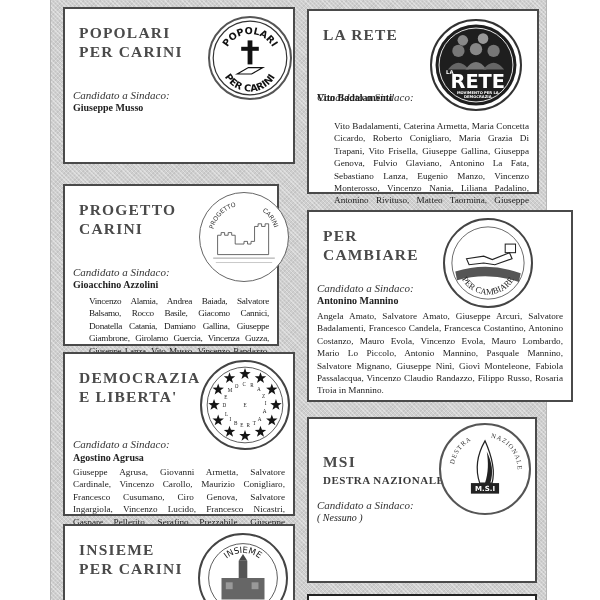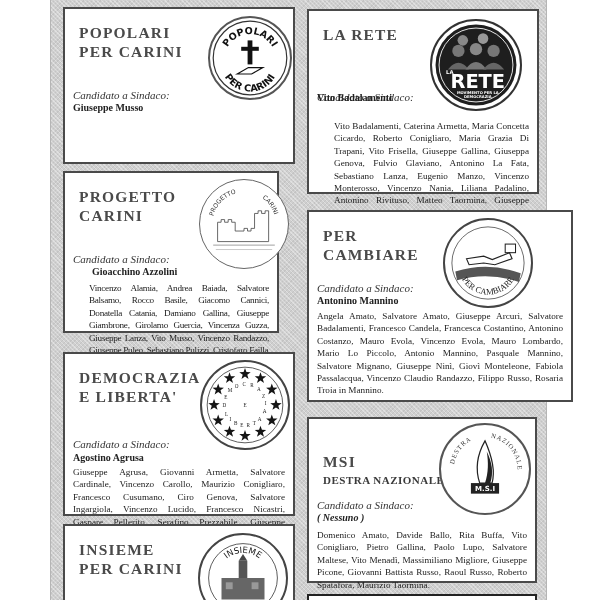--- a/index.html
+++ b/index.html
@@ -91,37 +91,37 @@
         <text x="52" y="76" font-size="22" font-weight="bold" fill="#fff" text-anchor="middle" font-family="DejaVu Sans, sans-serif">RETE</text>
         <text x="52" y="83" font-size="4.2" font-weight="bold" fill="#fff" text-anchor="middle" font-family="DejaVu Sans, sans-serif">MOVIMENTO PER LA</text>
         <text x="52" y="88" font-size="4.2" font-weight="bold" fill="#fff" text-anchor="middle" font-family="DejaVu Sans, sans-serif">DEMOCRAZIA</text>
       </svg>
     </div>
     <div class="cand-label" style="top:80px;">Candidato a Sindaco:</div>
     <div class="cand-name" style="top:81px;">Vito Badalamenti</div>
     <div class="members" style="top:109px;margin-left:17px;">Vito Badalamenti, Caterina Armetta, Maria Concetta Cicardo, Roberto Conigliaro, Maria Grazia Di Trapani, Vito Frisella, Giuseppe Gallina, Giuseppa Genova, Fulvio Glaviano, Antonino La Fata, Sebastiano Lanza, Eugenio Manzo, Vincenzo Monterosso, Vincenzo Nania, Liliana Padalino, Antonino Rivituso, Matteo Taormina, Giuseppe Zammito.</div>
   </div>
 
-  <div class="box" style="left:12px; top:171px; width:216px; height:162px;">
+  <div class="box" style="left:12px; top:184px; width:216px; height:162px;">
     <div class="title">PROGETTO
 CARINI</div>
     <div class="logo" style="left:134px; top:6px; width:90px; height:90px; border-color:#666; border-width:1.5px;">
       <svg viewBox="0 0 100 100">
         <defs>
             <path id="progArc" d="M14,50 A36,36 0 0,1 86,50"></path>
           </defs>
         <text font-size="7" fill="#333" font-family="DejaVu Sans, sans-serif"><textPath href="#progArc" startOffset="25%" text-anchor="middle">PROGETTO</textPath></text>
         <text font-size="7" fill="#333" font-family="DejaVu Sans, sans-serif"><textPath href="#progArc" startOffset="80%" text-anchor="middle">CARINI</textPath></text>
         <path d="M20,70 L20,48 L24,48 L24,45 L28,45 L28,48 L32,48 L32,45 L36,45 L36,48 L40,48 L40,58 L50,58 L50,55 L54,55 L54,58 L58,58 L58,55 L62,55 L62,38 L66,38 L66,35 L70,35 L70,38 L74,38 L74,35 L78,35 L78,70 Z" fill="none" stroke="#555" stroke-width="1"></path>
         <line x1="15" y1="74" x2="85" y2="74" stroke="#777" stroke-width="0.8"></line>
         <line x1="18" y1="79" x2="82" y2="79" stroke="#999" stroke-width="0.6"></line>
       </svg>
     </div>
     <div class="cand-label" style="top:80px;">Candidato a Sindaco:</div>
-    <div class="cand-name" style="top:93px;margin-left:19px;">Gioacchino Azzolini</div>
+    <div class="cand-name" style="top:93px;">Gioacchino Azzolini</div>
     <div class="members" style="top:109px; letter-spacing:-0.3px;margin-left:16px;">Vincenzo Alamia, Andrea Baiada, Salvatore Balsamo, Rocco Basile, Giacomo Cannici, Donatella Catania, Damiano Gallina, Giuseppe Giambrone, Girolamo Guercia, Vincenza Guzza, Giuseppe Lanza, Vito Musso, Vincenzo Randazzo, Giuseppe Puleo, Sebastiano Pulizzi, Cristofaro Failla</div>
   </div>
 
   <div class="box" style="left:256px; top:210px; width:266px; height:192px;">
     <div class="title">PER
 CAMBIARE</div>
     <div class="logo" style="left:134px; top:6px; width:90px; height:90px; border-color:#444;">
       <svg viewBox="0 0 100 100">
         <defs>
             <path id="cambArc" d="M16,60 A35,35 0 0,0 84,60"></path>
@@ -198,22 +198,21 @@
         </defs>
         <text font-size="7.5" fill="#333" letter-spacing="1"><textPath href="#msiL" startOffset="50%" text-anchor="middle">DESTRA</textPath></text>
         <text font-size="7.5" fill="#333" letter-spacing="1"><textPath href="#msiR" startOffset="50%" text-anchor="middle">NAZIONALE</textPath></text>
         <path d="M50,18 C42,32 38,48 44,66 L58,66 C62,52 58,36 50,18 Z" fill="none" stroke="#222" stroke-width="1.4"></path>
         <path d="M52,30 C58,42 60,54 56,66 L50,66 C54,54 54,42 52,30 Z" fill="#222"></path>
         <rect x="34" y="66" width="32" height="12" fill="#222"></rect>
         <text x="50" y="75.5" font-size="8" font-weight="bold" fill="#fff" text-anchor="middle" font-family="DejaVu Sans, sans-serif">M.S.I</text>
       </svg>
     </div>
     <div class="cand-label" style="top:80px;">Candidato a Sindaco:</div>
-    <div class="cand-name" style="top:93px; font-weight:bold; font-style:italic;text-align:center;">( Nessuno )</div>
-    <div class="members" style="top:110px;">Domenico Amato, Davide Ballo, Rita Buffa, Vito Conigliaro, Pietro Gallina, Paolo Lupo, Salvatore Maltese, Vito Menadì, Massimiliano Migliore, Giuseppe Picone, Giovanni Battista Russo, Raoul Russo, Roberto Spatafora, Maurizio Taormina.</div>
+    <div class="cand-name" style="top:93px; font-weight:normal; font-style:italic;text-align:center;">( Nessuno )</div>
   </div>
 
   <div class="box" style="left:12px; top:524px; width:232px; height:90px;">
     <div class="title">INSIEME
 PER CARINI</div>
     <div class="logo" style="left:133px; top:7px; width:90px; height:90px; border-color:#444;">
       <svg viewBox="0 0 100 100">
         <defs>
             <path id="insArc" d="M22,40 A30,30 0 0,1 78,40"></path>
           </defs>

